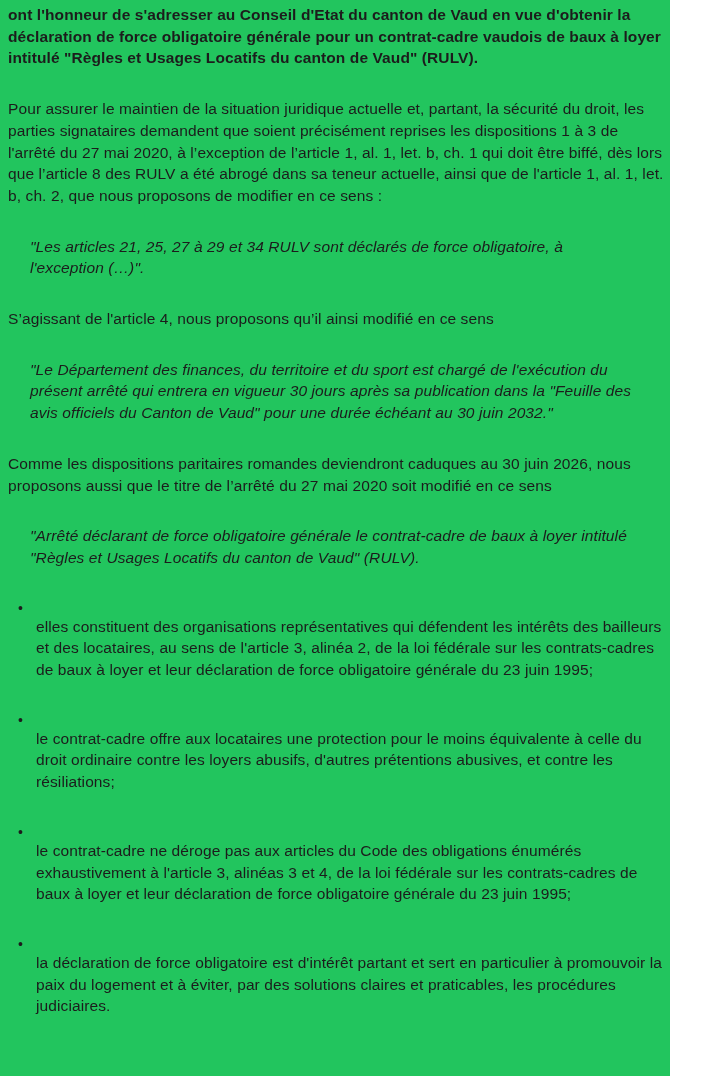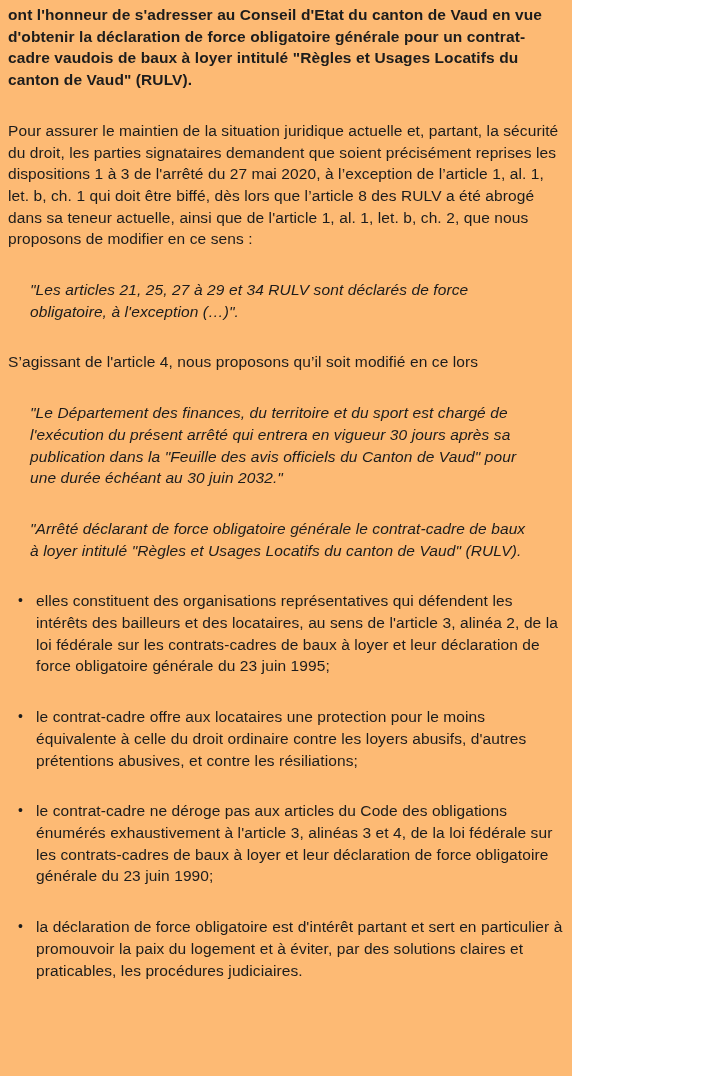--- a/index.html
+++ b/index.html
@@ -9,24 +9,24 @@
   }
   body {
     width: 713px;
     height: 1076px;
     overflow: hidden;
     font-family: "Liberation Sans", "DejaVu Sans", sans-serif;
     color: #1c1c1c;
   }
   .page {
     box-sizing: border-box;
-    width: 572px;
+    width: 670px;
     height: 1076px;
     padding: 4px 6px 0 8px;
-    background: #fdba74;
+    background: #22c55e;
   }
   .para {
     margin: 0 0 29px 0;
     font-size: 15.5px;
     line-height: 21.7px;
     letter-spacing: 0.1px;
   }
   .para.bold {
     font-weight: bold;
   }
@@ -52,53 +52,55 @@
     margin-bottom: 0;
   }
   .bullet-dot {
     flex: 0 0 auto;
     width: 18px;
     margin-left: 10px;
     font-size: 14px;
   }
   .bullet-text {
     flex: 1 1 auto;
+    margin-top: 18px;
   }
 </style>
 </head>
 <body>
 
 <div class="page">
 
   <p class="para bold">ont l'honneur de s'adresser au Conseil d'Etat du canton de Vaud en vue d'obtenir la déclaration de force obligatoire générale pour un contrat-cadre vaudois de baux à loyer intitulé "Règles et Usages Locatifs du canton de Vaud" (RULV).</p>
 
   <p class="para">Pour assurer le maintien de la situation juridique actuelle et, partant, la sécurité du droit, les parties signataires demandent que soient précisément reprises les dispositions 1 à 3 de l'arrêté du 27 mai 2020, à l’exception de l’article 1, al. 1, let. b, ch. 1 qui doit être biffé, dès lors que l’article 8 des RULV a été abrogé dans sa teneur actuelle, ainsi que de l'article 1, al. 1, let. b, ch. 2, que nous proposons de modifier en ce sens :</p>
 
   <p class="para quote">"Les articles 21, 25, 27 à 29 et 34 RULV sont déclarés de force obligatoire, à l'exception (…)".</p>
 
-  <p class="para">S’agissant de l'article 4, nous proposons qu’il soit modifié en ce lors</p>
+  <p class="para">S’agissant de l'article 4, nous proposons qu’il ainsi modifié en ce sens</p>
 
   <p class="para quote">"Le Département des finances, du territoire et du sport est chargé de l'exécution du présent arrêté qui entrera en vigueur 30 jours après sa publication dans la "Feuille des avis officiels du Canton de Vaud" pour une durée échéant au 30 juin 2032."</p>
 
+  <p class="para">Comme les dispositions paritaires romandes deviendront caduques au 30 juin 2026, nous proposons aussi que le titre de l’arrêté du 27 mai 2020 soit modifié en ce sens</p>
 
   <p class="para quote">"Arrêté déclarant de force obligatoire générale le contrat-cadre de baux à loyer intitulé "Règles et Usages Locatifs du canton de Vaud" (RULV).</p>
 
 
   <ul class="bullets">
     <li>
       <span class="bullet-dot">•</span>
       <span class="bullet-text">elles constituent des organisations représentatives qui défendent les intérêts des bailleurs et des locataires, au sens de l'article 3, alinéa 2, de la loi fédérale sur les contrats-cadres de baux à loyer et leur déclaration de force obligatoire générale du 23 juin 1995;</span>
     </li>
     <li>
       <span class="bullet-dot">•</span>
       <span class="bullet-text">le contrat-cadre offre aux locataires une protection pour le moins équivalente à celle du droit ordinaire contre les loyers abusifs, d'autres prétentions abusives, et contre les résiliations;</span>
     </li>
     <li>
       <span class="bullet-dot">•</span>
-      <span class="bullet-text">le contrat-cadre ne déroge pas aux articles du Code des obligations énumérés exhaustivement à l'article 3, alinéas 3 et 4, de la loi fédérale sur les contrats-cadres de baux à loyer et leur déclaration de force obligatoire générale du 23 juin 1990;</span>
+      <span class="bullet-text">le contrat-cadre ne déroge pas aux articles du Code des obligations énumérés exhaustivement à l'article 3, alinéas 3 et 4, de la loi fédérale sur les contrats-cadres de baux à loyer et leur déclaration de force obligatoire générale du 23 juin 1995;</span>
     </li>
     <li>
       <span class="bullet-dot">•</span>
       <span class="bullet-text">la déclaration de force obligatoire est d'intérêt partant et sert en particulier à promouvoir la paix du logement et à éviter, par des solutions claires et praticables, les procédures judiciaires.</span>
     </li>
   </ul>
 
 </div>
 
 </body></html>

